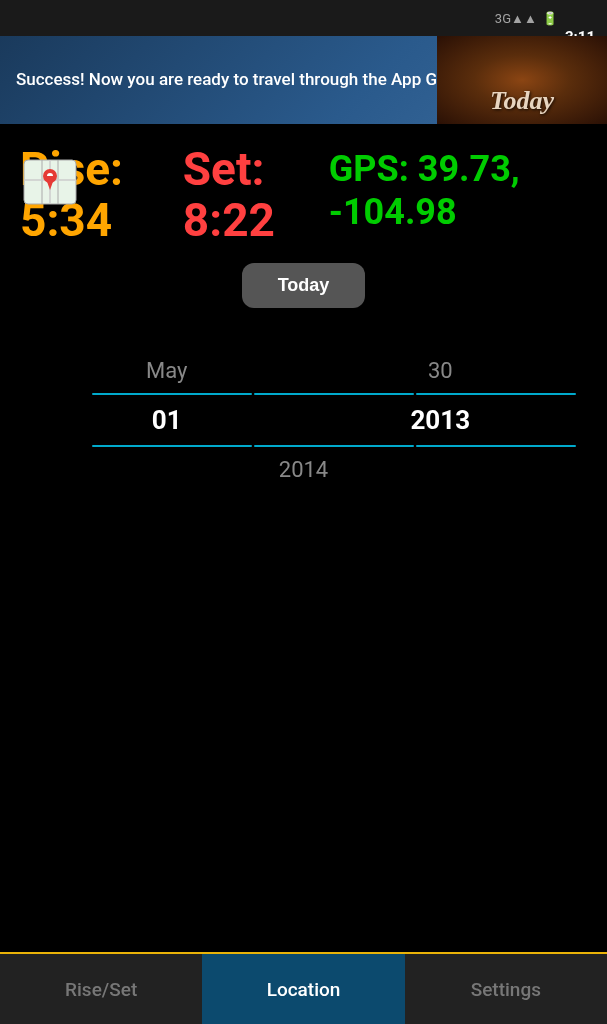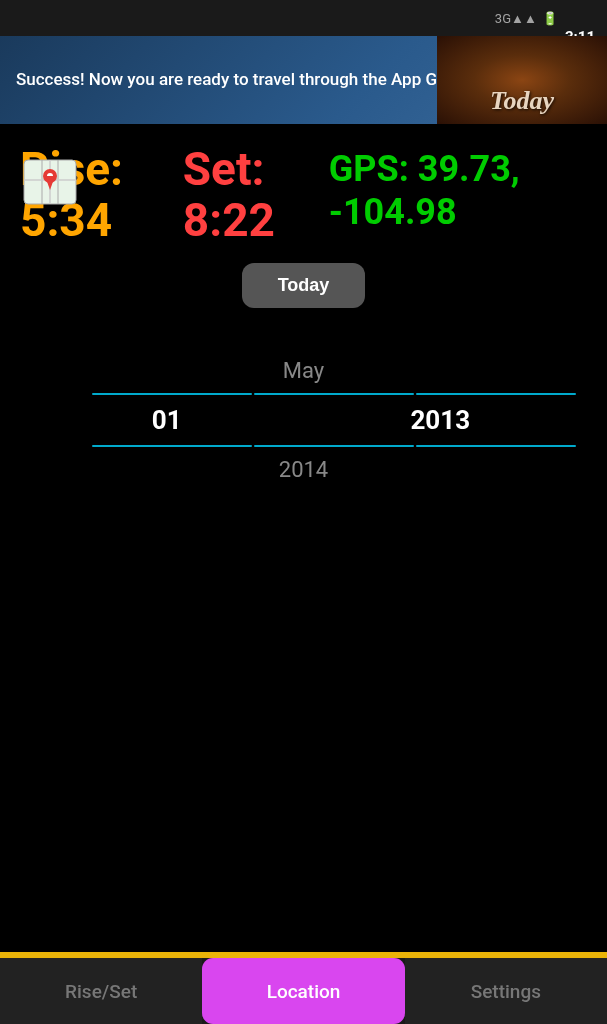--- a/index.html
+++ b/index.html
@@ -194,40 +194,39 @@
     
     #bottom-nav {
       position: absolute;
       bottom: 0;
       left: 0;
       width: 100%;
       height: 72px;
       background: #1a1a1a;
       display: flex;
       align-items: center;
-      border-top: 6px solid #eab308;
+      border-top: 2px solid #eab308;
     }
     .nav-tab {
       flex: 1;
       height: 100%;
       display: flex;
       align-items: center;
       justify-content: center;
       font-size: 19px;
       font-weight: 500;
       cursor: pointer;
     }
     .nav-tab.inactive {
       color: #777;
       background: #222;
     }
     .nav-tab.active {
       color: #fff;
-      background: #d946ef;
-      border-radius: 11px;
+      background: #0c4a6e;
     }
   </style>
 </head>
 <body>
 
 <div id="status-bar">
   <span class="status-icon">3G▲▲</span>
   <span class="status-icon">🔋</span>
   <span id="status-time">3:11</span>
 </div>
@@ -265,20 +264,21 @@
       <span id="gps-text">GPS: 39.73, -104.98</span>
     </div>
   </div>
 
   <button id="today-btn">Today</button>
 
   <div id="date-picker">
 
     <div class="date-row">
       <span class="date-cell">May</span>
+      <span class="date-cell">30</span>
     </div>
 
     <div class="separator">
       <div class="sep-line"></div>
       <div class="sep-line"></div>
       <div class="sep-line"></div>
     </div>
 
     <div class="date-row selected-row">
       <span class="date-cell selected">01</span>

